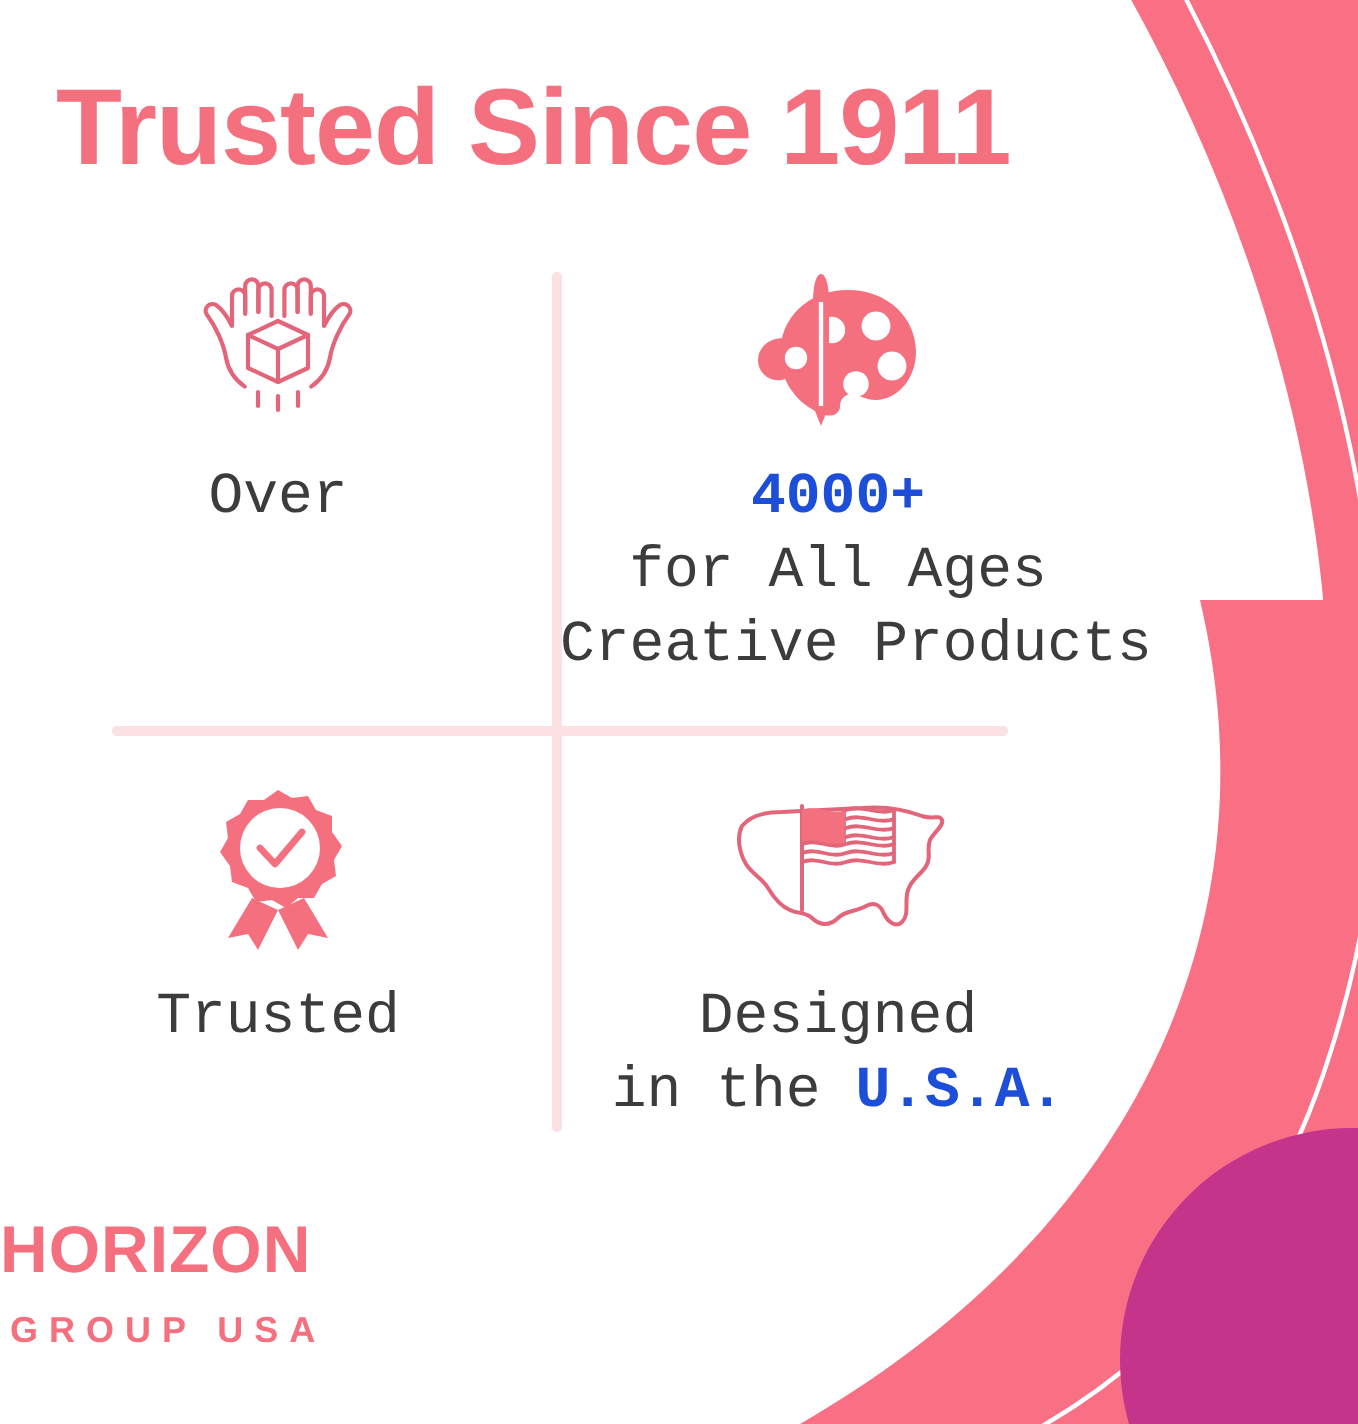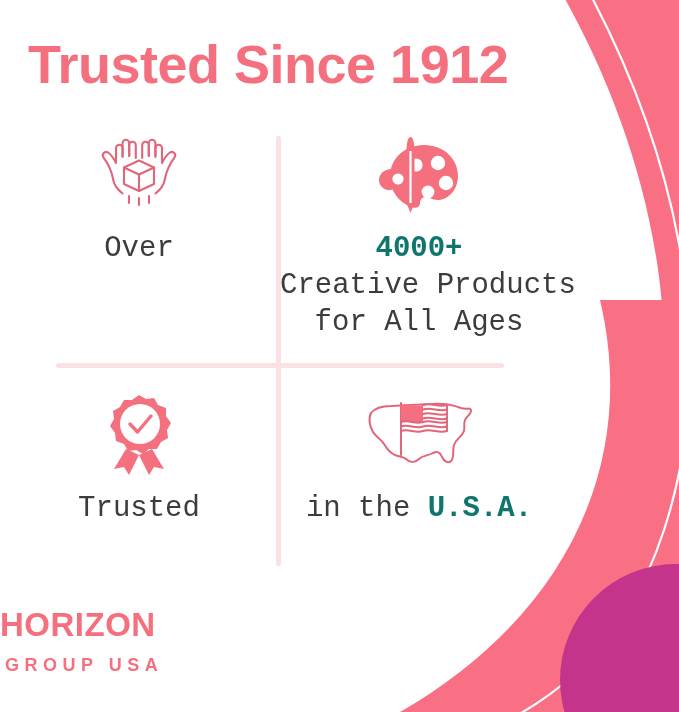--- a/index.html
+++ b/index.html
@@ -76,21 +76,21 @@
   .quad-text {
     font-size: 29px;
     line-height: 1.28;
     color: #3C3C3C;
     font-weight: normal;
     letter-spacing: 0px;
     font-family: Liberation Mono, monospace;
   }
   .quad-text b {
     font-weight: bold;
-    color: #0f766e;
+    color: #1d4ed8;
     margin-top: 16px;
   }
   .quad-text .line { display: block; white-space: nowrap; }
 
   
   .logo {
     position: absolute;
     left: 0;
     top: 608px;
     width: 540px;
@@ -132,21 +132,21 @@
 
       <path d="M 600,300 C 640,470 560,620 400,712
                L 720,712 L 720,300 Z" fill="#F97084"></path>
 
       <path d="M 588,-10 C 668,140 726,340 664,530 C 622,660 536,716 444,748" fill="none" stroke="#FFFFFF" stroke-width="2.2"></path>
 
       <circle cx="676" cy="680" r="116" fill="#C4348A"></circle>
     </g>
   </svg>
 
-  <div class="headline">Trusted Since 1912</div>
+  <div class="headline">Trusted Since 1911</div>
 
   <div class="divider-v"></div>
   <div class="divider-h"></div>
 
   <div class="quad quad-tl">
     <div class="quad-icon">
       <svg width="100" height="78" viewBox="0 0 100 78" xmlns="http://www.w3.org/2000/svg" fill="none" stroke="#E2657A" stroke-width="2.1" stroke-linecap="round" stroke-linejoin="round">
 
         <path d="M27,21 v-9 a3.3,3.3 0 0 1 6.6,0 v9"></path>
         <path d="M33.6,20 v-13 a3.3,3.3 0 0 1 6.6,0 v13"></path>
@@ -193,22 +193,22 @@
         <rect x="30.5" y="16" width="8" height="52" fill="#F5707F"></rect>
         <rect x="33.4" y="16" width="2.2" height="52" fill="#FFFFFF"></rect>
 
         <path d="M30.5,16 C30.5,8 32,2 34.5,2 C37,2 38.5,8 38.5,16 Z" fill="#F5707F"></path>
 
         <path d="M30.5,68 L34.5,78 L38.5,68 Z" fill="#F5707F"></path>
       </svg>
     </div>
     <div class="quad-text">
       <span class="line"><b>4000+</b></span>
+      <span class="line">for All Ages</span>
       <span class="line">Creative Products</span>
-      <span class="line">for All Ages</span>
     </div>
   </div>
 
   <div class="quad quad-bl">
     <div class="quad-icon">
       <svg width="80" height="84" viewBox="0 0 80 84" xmlns="http://www.w3.org/2000/svg">
 
         <path d="M27,56 L15,76 L25,74 L30,82 L40,62 Z" fill="#F5707F"></path>
         <path d="M53,56 L65,76 L55,74 L50,82 L40,62 Z" fill="#F5707F"></path>
 
@@ -248,20 +248,21 @@
           <path d="M66,19 C74,16 82,22 90,19"></path>
           <path d="M66,23.5 C74,20.5 82,26.5 90,23.5"></path>
           <path d="M44,27 C52,24 58,30 66,27 C74,24 82,30 90,27"></path>
           <path d="M44,31.5 C52,28.5 58,34.5 66,31.5 C74,28.5 82,34.5 90,31.5"></path>
           <path d="M44,36 C52,33 58,39 66,36 C74,33 82,39 90,36"></path>
           <path d="M90,10 L90,36"></path>
         </g>
       </svg>
     </div>
     <div class="quad-text">
+      <span class="line">Designed</span>
       <span class="line"><span>in the </span><b>U.S.A.</b></span>
     </div>
   </div>
 
   <div class="logo">
     <span class="logo-main">HORIZON</span>
     <span class="logo-sub">GROUP USA</span>
   </div>
 
 </div>

